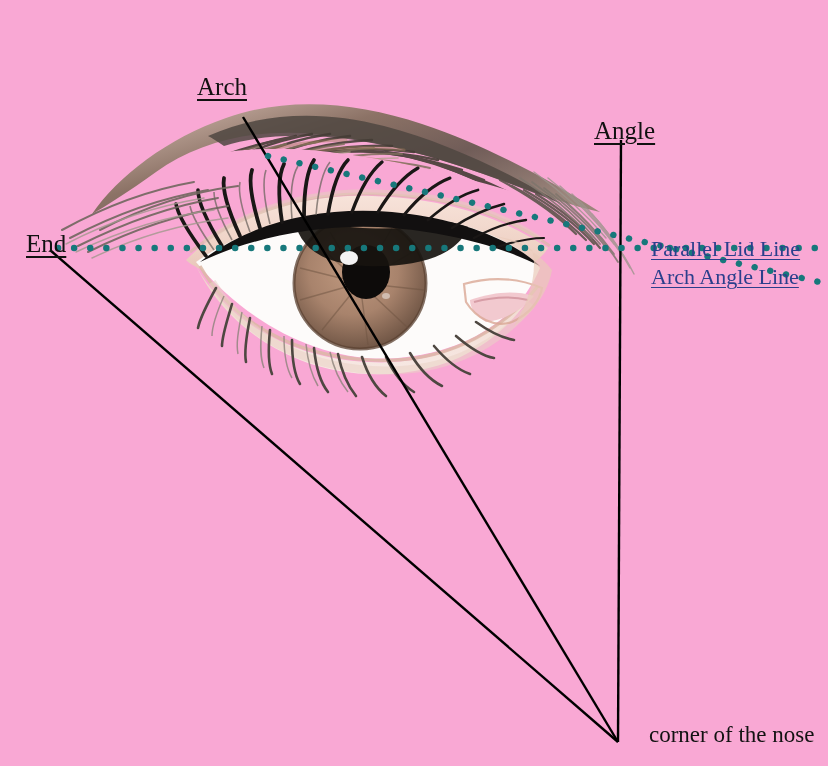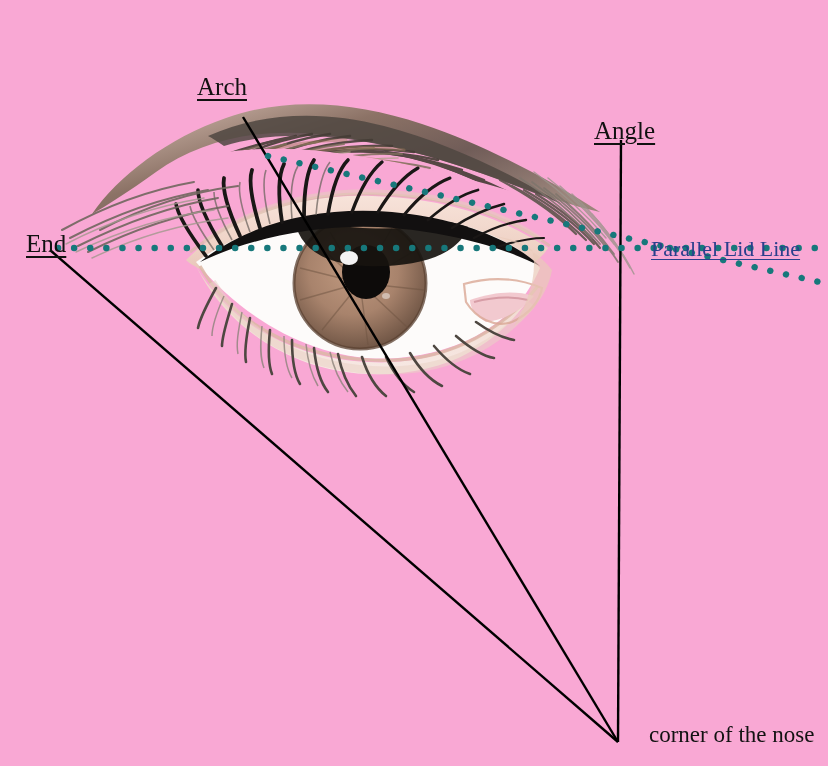--- a/index.html
+++ b/index.html
@@ -312,16 +312,17 @@
   </svg>
 
   <div class="label label-anchor" id="lbl-arch">Arch</div>
 
   <div class="label label-anchor" id="lbl-start">Angle</div>
 
   <div class="label label-anchor" id="lbl-end">End</div>
 
   <div class="label label-line" id="lbl-parallel-lid">Parallel Lid Line</div>
 
+  <div class="label label-line" id="lbl-arch-angle">Arch Angle Line</div>
 
   <div class="label label-plain" id="lbl-nose">corner of the nose</div>
 
 </div>
 
 </body></html>

